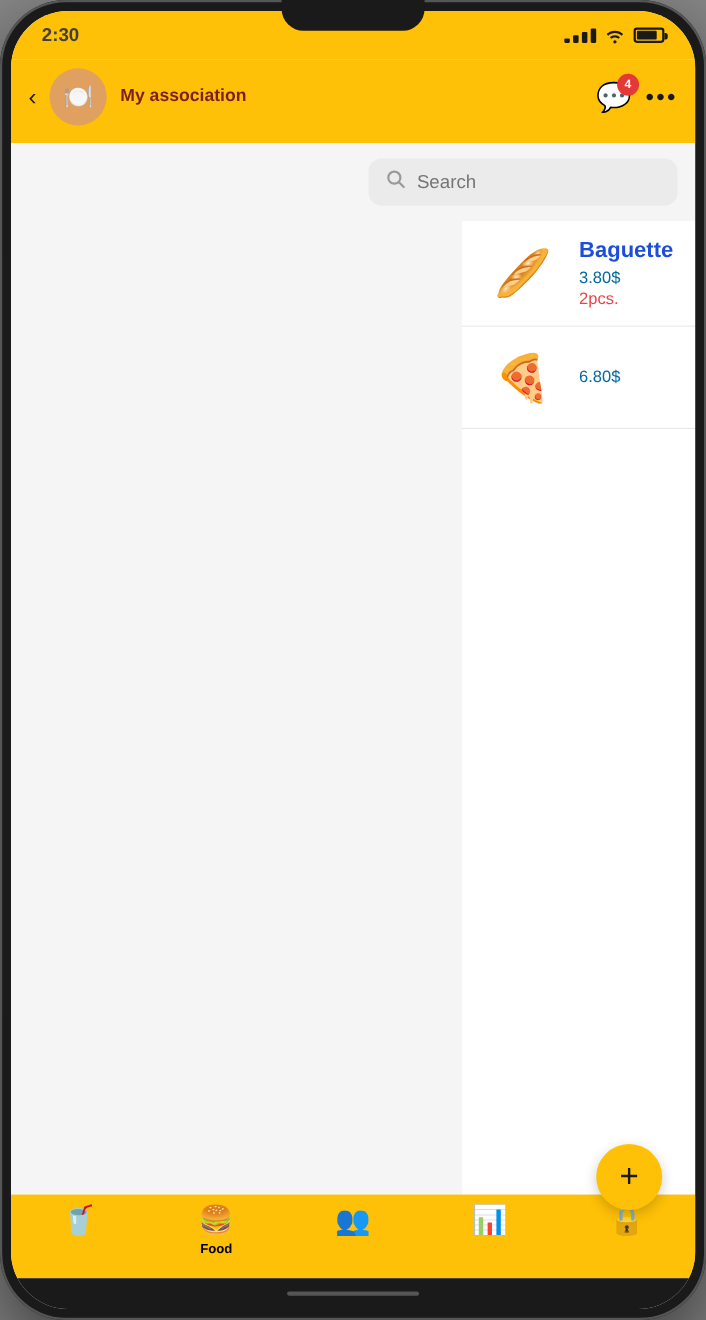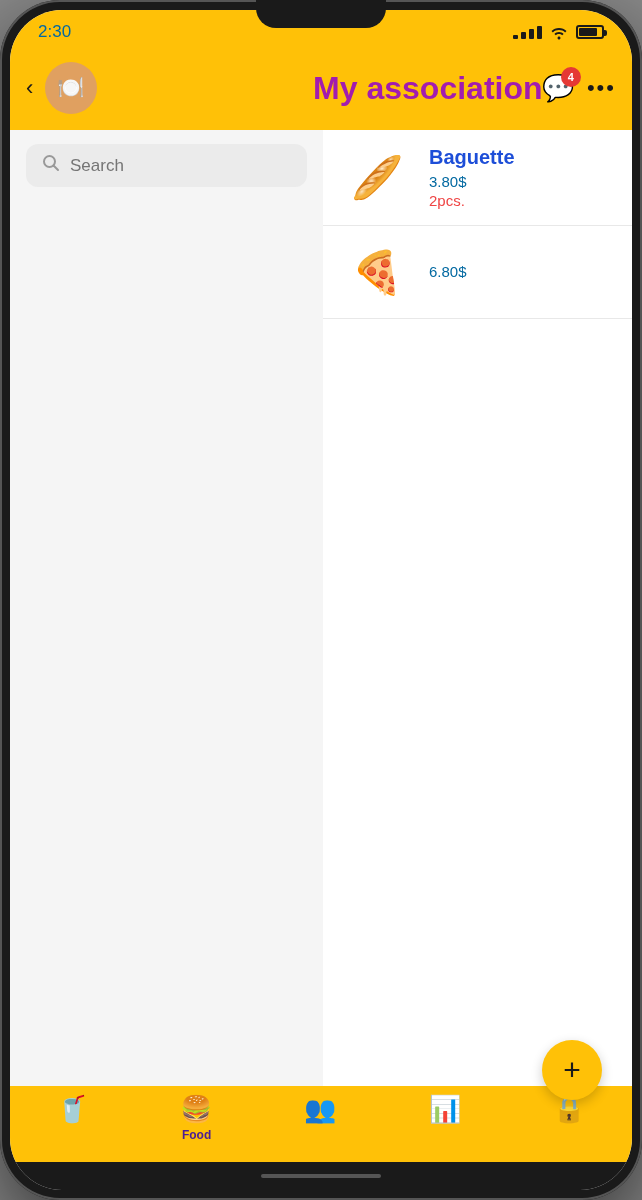--- a/index.html
+++ b/index.html
@@ -34,22 +34,22 @@
       background: #FFC107;
       height: 44px;
       display: flex;
       align-items: center;
       justify-content: space-between;
       padding: 0 28px;
       flex-shrink: 0;
     }
     .status-time {
       font-size: 17px;
-      font-weight: 400;
-      color: #0369a1;
+      font-weight: 700;
+      color: #404040;
     }
     .status-icons {
       display: flex;
       align-items: center;
       gap: 6px;
     }
     .battery-icon {
       width: 28px;
       height: 14px;
       border: 2px solid #1a1a1a;
@@ -102,25 +102,24 @@
       overflow: hidden;
       margin-right: 12px;
       flex-shrink: 0;
       background: #e0a060;
       display: flex;
       align-items: center;
       justify-content: center;
       font-size: 22px;
     }
     .header-title {
-      font-size: 32px;
+      font-size: 16px;
       font-weight: 700;
-      color: #a21caf;
+      color: #7f1d1d;
       flex: 1;
-      text-align: right;
     }
     .header-actions {
       display: flex;
       align-items: center;
       gap: 12px;
     }
     .notif-btn {
       position: relative;
       cursor: pointer;
     }
@@ -146,20 +145,22 @@
       color: #1a1a1a;
       cursor: pointer;
       letter-spacing: 2px;
     }
     
     .main-content {
       flex: 1;
       background: #f5f5f5;
       overflow-y: auto;
       display: flex;
+      flex-direction: column;
+      align-items: flex-end;
     }
     
     .search-container {
       padding: 14px 16px;
       background: #f5f5f5;
     }
     .search-bar {
       background: #ebebeb;
       border-radius: 12px;
       padding: 10px 16px;
@@ -254,21 +255,21 @@
       gap: 3px;
       cursor: pointer;
     }
     .nav-icon {
       font-size: 26px;
       color: #7a5c00;
     }
     .nav-label {
       font-size: 12px;
       font-weight: 600;
-      color: #4c1d95;
+      color: #000000;
     }
     .nav-icon.active { color: #1a1a1a; }
     
     .home-indicator {
       background: #1a1a1a;
       height: 28px;
       display: flex;
       align-items: center;
       justify-content: center;
       flex-shrink: 0;

